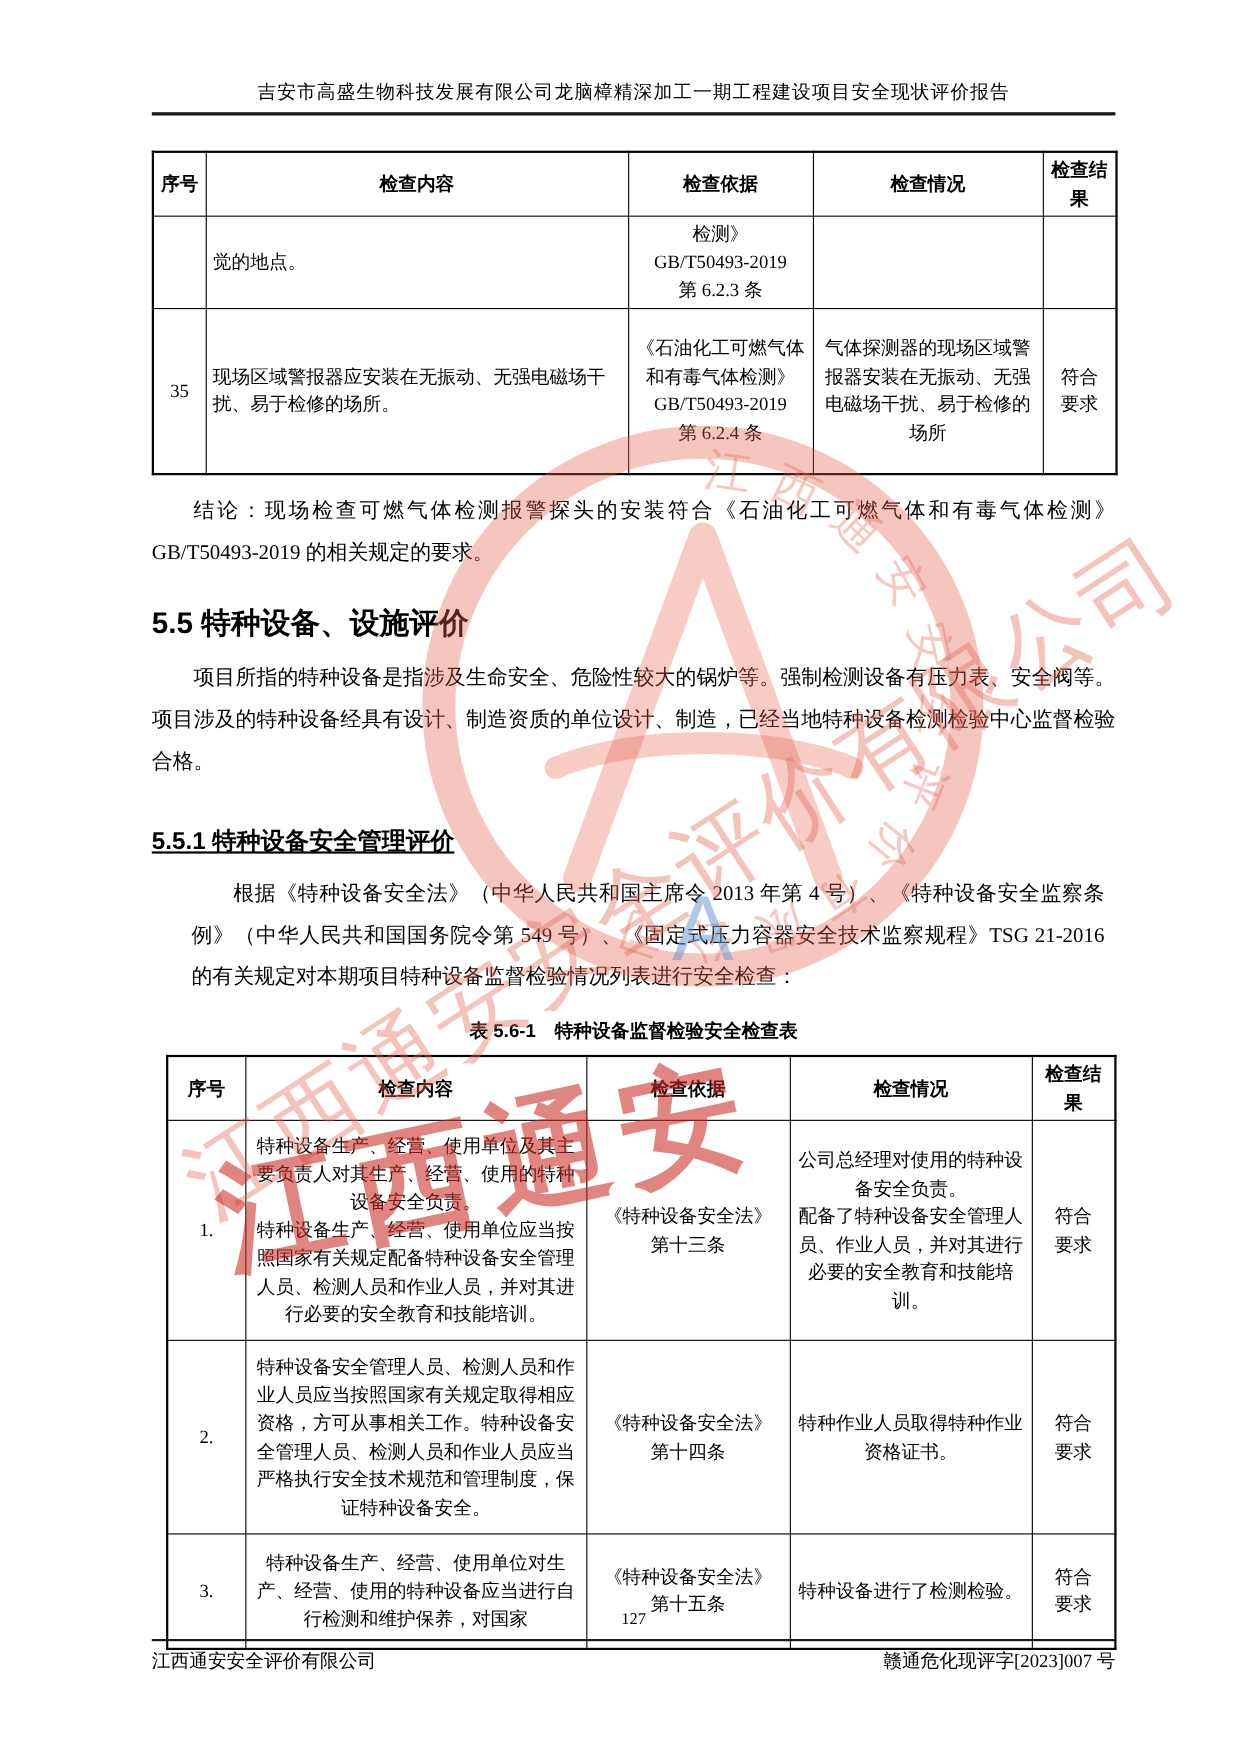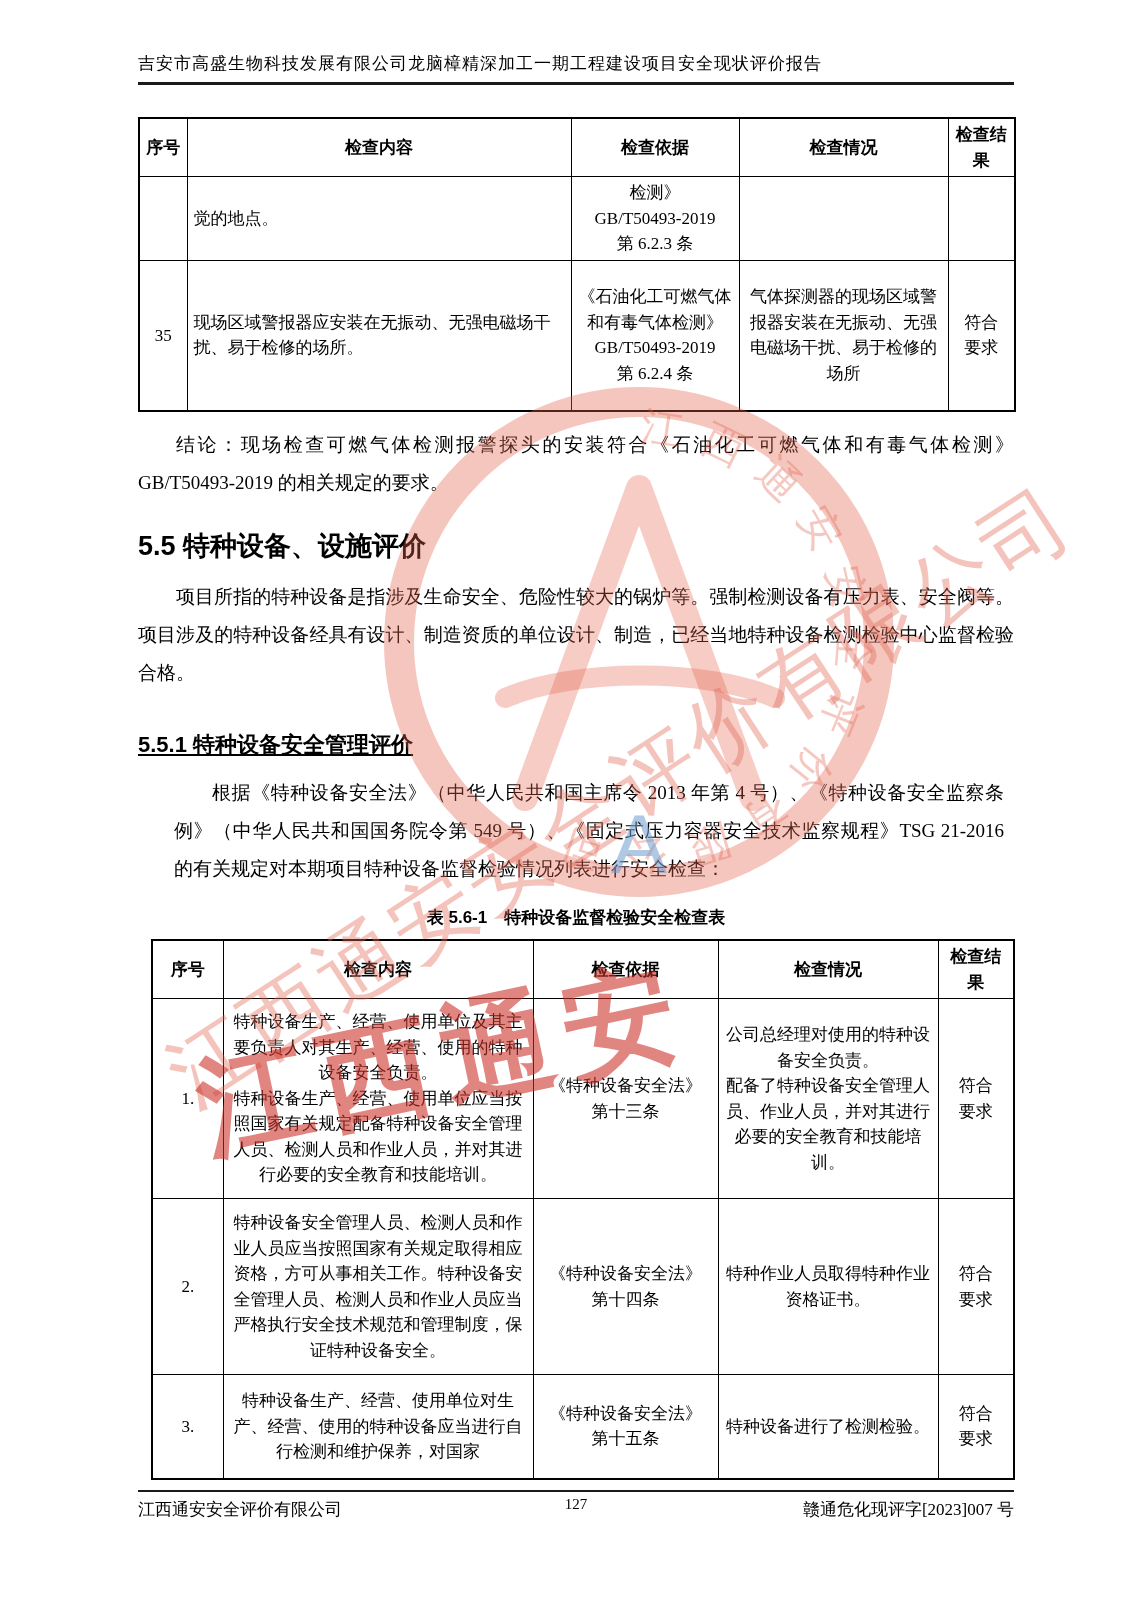--- a/index.html
+++ b/index.html
@@ -13,21 +13,22 @@
   }
   .content {
     position:absolute;
     left:138px;
     width:876px;
     top:0;
     z-index:1;
   }
   
   .doc-header {
-    padding-top:52px;
+    padding-top:72px;
+    text-align:center;
     font-size:17px;
     letter-spacing:1px;
     padding-bottom:7px;
     border-bottom:3px solid #1a1a1a;
   }
   
   table.check-table {
     border-collapse:collapse;
     width:876px;
     table-layout:fixed;
@@ -86,21 +87,20 @@
     margin-top:18px;
   }
   
   .page-number {
     position:absolute;
     left:138px; width:876px;
     top:1464px;
     text-align:center;
     font-size:15px;
     z-index:1;
-    margin-top:32px;
   }
   .doc-footer {
     position:absolute;
     left:138px; width:876px;
     top:1490px;
     border-top:2px solid #1a1a1a;
     padding-top:6px;
     display:flex;
     justify-content:space-between;
     font-size:17px;

